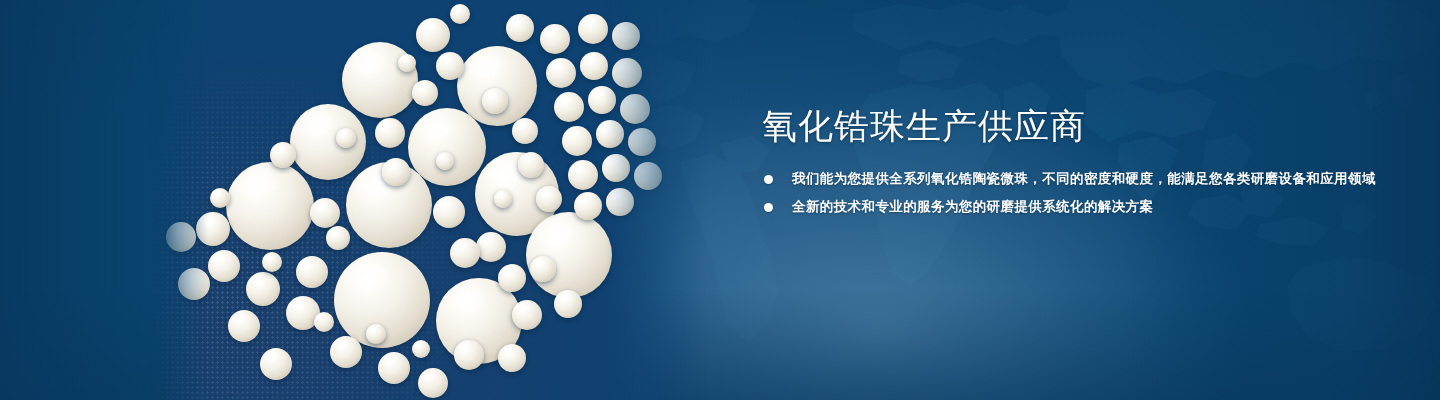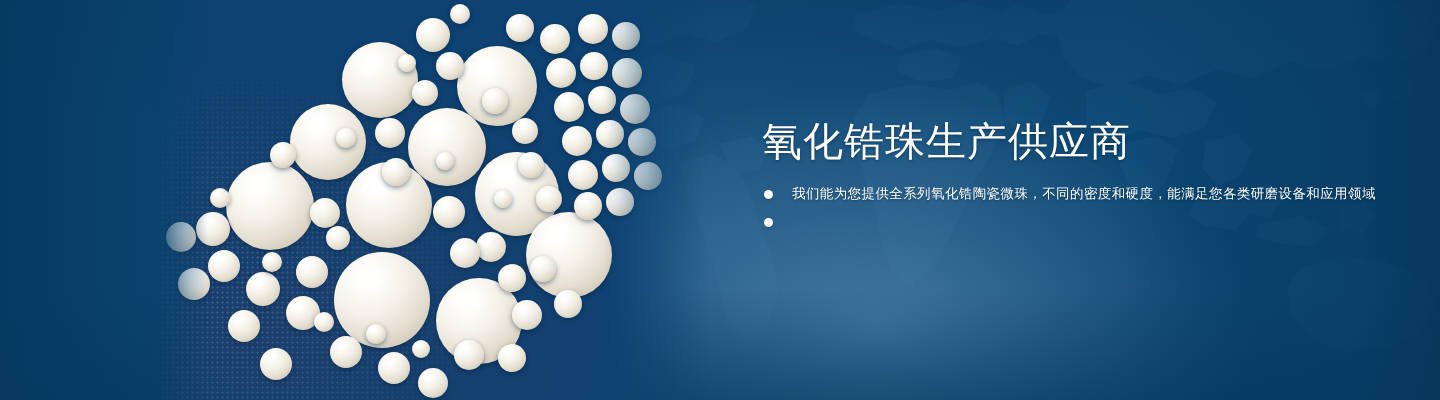--- a/index.html
+++ b/index.html
@@ -102,31 +102,32 @@
 
   
   .content {
     position: absolute;
     left: 762px;
     top: 106px;
     width: 640px;
   }
   .headline {
     color: #ffffff;
-    font-size: 40px;
+    font-size: 35px;
     line-height: 40px;
     font-weight: normal;
     letter-spacing: 1px;
-    margin: 15px 0 22px 0;
+    margin: 0 0 22px 0;
     text-shadow: 0 1px 3px rgba(3,35,62,0.55);
   }
   .bullets {
     list-style: none;
     margin: 0;
     padding: 0;
+    font-weight: bold;
   }
   .bullet {
     position: relative;
     padding-left: 30px;
     margin-bottom: 6px;
     color: #ffffff;
     font-size: 13.5px;
     line-height: 22px;
     letter-spacing: 0.4px;
     text-shadow: 0 1px 2px rgba(3,35,62,0.5);
@@ -268,17 +269,18 @@
 
   <div class="content">
     <h1 class="headline">氧化锆珠生产供应商</h1>
     <ul class="bullets">
       <li class="bullet">
         <span class="bullet-dot"></span>
         <span>我们能为您提供全系列氧化锆陶瓷微珠，不同的密度和硬度，能满足您各类研磨设备和应用领域</span>
       </li>
       <li class="bullet">
         <span class="bullet-dot"></span>
+        <span>全新的技术和专业的服务为您的研磨提供系统化的解决方案</span>
       </li>
     </ul>
   </div>
 
 </div>
 
 </body></html>

